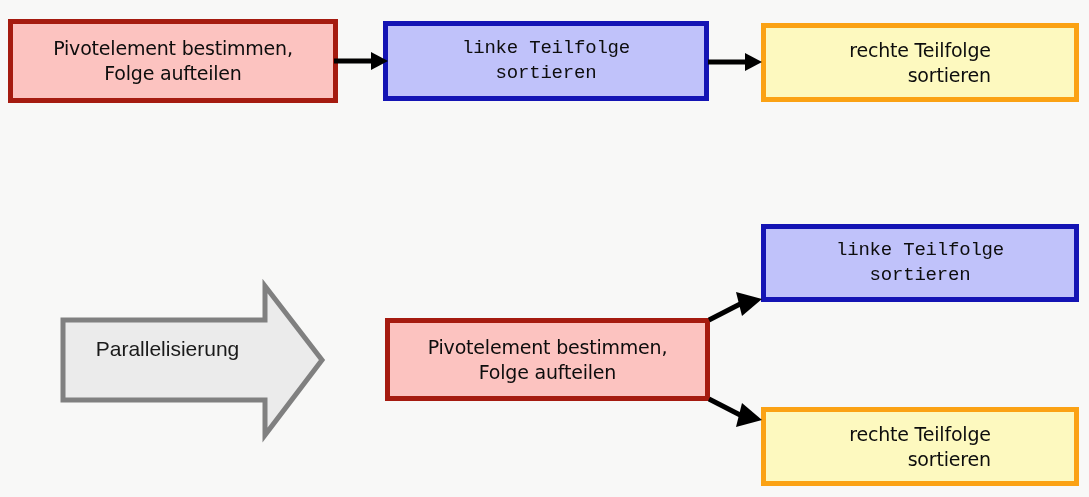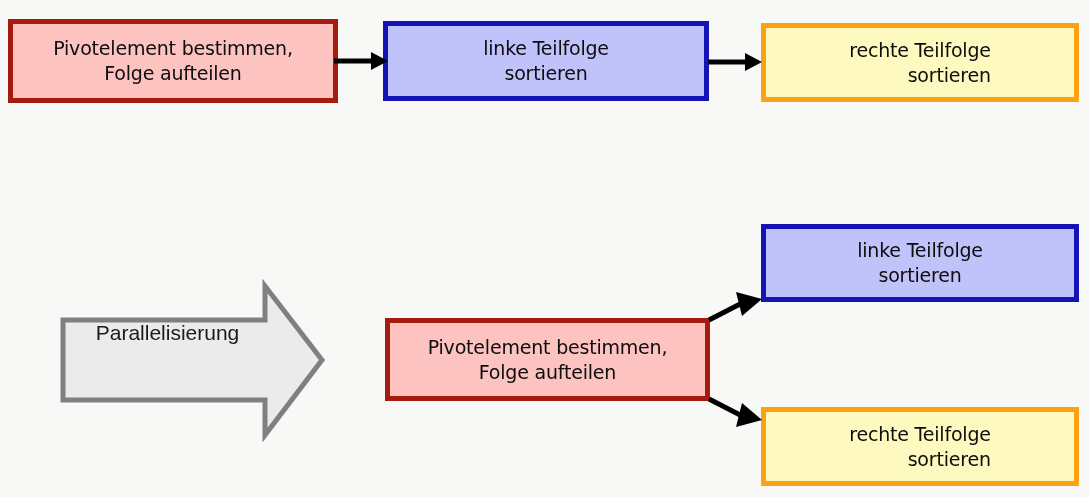--- a/index.html
+++ b/index.html
@@ -32,20 +32,21 @@
   }
   .box .label { padding: 0 6px; }
 
   .box-red {
     background: #fcc3c0;
     border: 5px solid #a51b10;
   }
   .box-blue {
     background: #c0c2fa;
     border: 5px solid #1414b4;
+    font-family: Liberation Mono, monospace;
   }
   .box-yellow {
     background: #fdf9bf;
     border: 5px solid #fba214;
     text-align: right;
   }
 
   
   #box-split-sequential  { left: 8px;   top: 19px;  width: 330px; height: 84px; }
   #box-left-sequential   { left: 383px; top: 21px;  width: 326px; height: 80px; }
@@ -62,21 +63,21 @@
     left: 0; top: 0;
     width: 1089px;
     height: 497px;
     pointer-events: none;
   }
 
   
   #parallel-arrow-label {
     position: absolute;
     left: 70px;
-    top: 321px;
+    top: 337px;
     width: 195px;
     text-align: center;
     font-family: "Liberation Sans", sans-serif;
     font-size: 21px;
     color: #1a1a1a;
   }
 </style>
 </head>
 <body>
 

